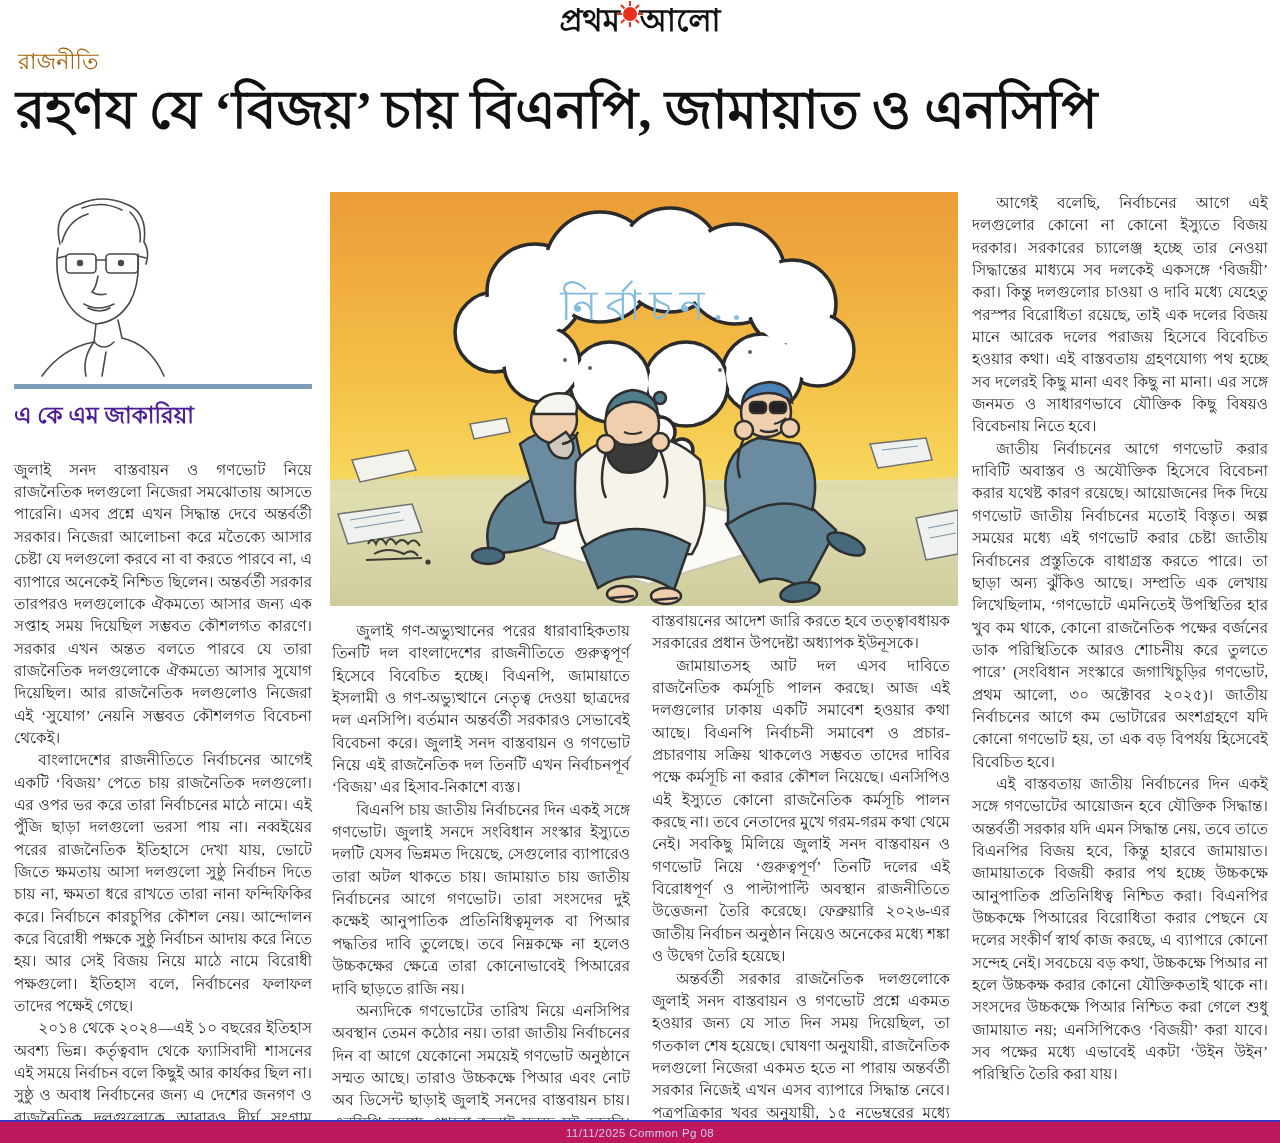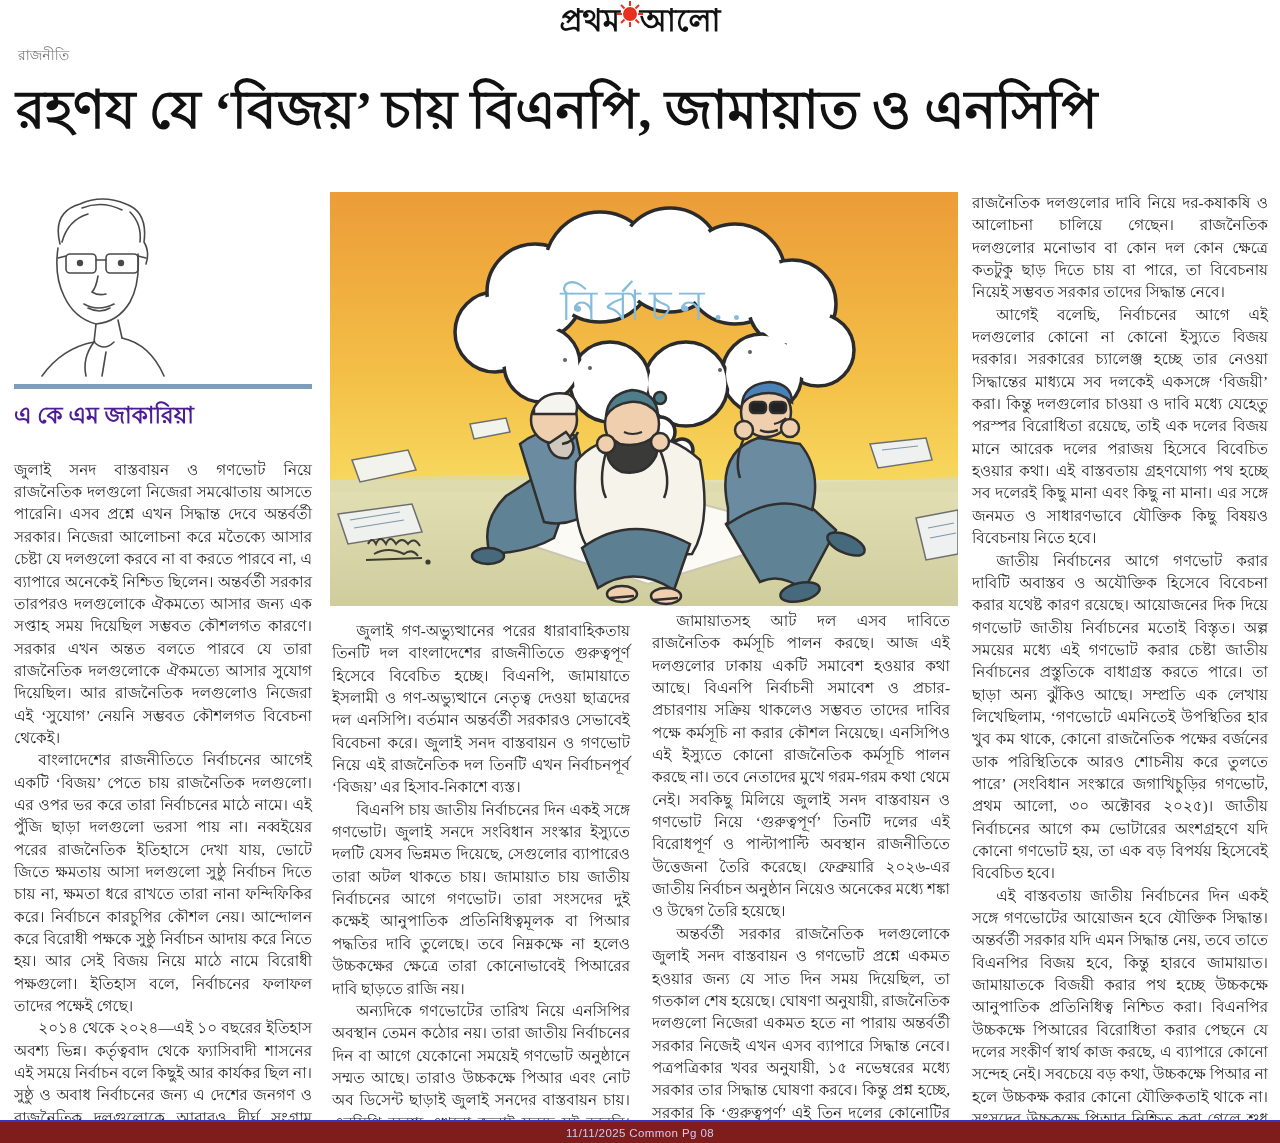--- a/index.html
+++ b/index.html
@@ -7,40 +7,40 @@
   #page {
     position:relative; width:1280px; height:1143px; background:#ffffff;
     font-family:"Liberation Serif", serif; color:#1d1d1d; overflow:hidden;
     margin:0 auto;
   }
   
   .masthead { position:absolute; top:2px; left:0; width:100%; display:flex; justify-content:center; align-items:flex-start; }
   .logo { display:flex; align-items:flex-start; font-weight:bold; font-size:31px; color:#111; letter-spacing:0; line-height:38px;justify-content:space-between; }
   .logo .sun { width:26px; height:26px; margin:0 -3px; position:relative; top:-1px; }
   
-  .section-label { position:absolute; left:18px; top:44px; font-size:14px; color:#737373; font-family:Liberation Mono, monospace; }
+  .section-label { position:absolute; left:18px; top:44px; font-size:22px; color:#a16207; font-family:Liberation Mono, monospace; }
   .headline { position:absolute; left:16px; top:80px; width:1250px; font-size:53px; line-height:1.15; color:#111; font-weight:600; letter-spacing:0; }
   
   .col { position:absolute; font-size:15.2px; line-height:1.47; text-align:justify; color:#242424; }
   .col p { text-indent:1.6em; }
   .col p.noindent { text-indent:0; }
   #col1 { left:14px;  top:192px; width:298px; }
   #col2 { left:332px; top:620px; width:298px; }
   #col3 { left:652px; top:610px; width:298px; }
   #col4 { left:972px; top:192px; width:296px; }
   
   .portrait { margin-left:8px; display:block; }
   .author-divider { width:100%; height:5px; background:#7d9db9; margin-top:6px; }
   .author-name { font-size:23px; font-weight:bold; color:#4c1d95; margin:10px 0 26px 0; text-align:left; }
   
   .cartoon { position:absolute; left:330px; top:192px; width:748px; height:414px; }
   .cartoon svg { display:block; }
   
   .footer-bar {
-    position:absolute; left:0; bottom:0; width:100%; height:23px; background:#7f1d1d;
+    position:absolute; left:0; bottom:0; width:100%; height:23px; background:#be185d;
     border-top:2px solid #3a34c0;
     display:flex; align-items:center; justify-content:center;
     font-family:"Liberation Sans", sans-serif; font-size:11.5px; color:#c9cdf4; letter-spacing:.4px;
   }
 </style>
 </head>
 <body>
 
 <div id="page">
 
@@ -222,27 +222,27 @@
     </svg>
   </div>
 
   <div class="col" id="col2">
     <p>জুলাই গণ-অভ্যুত্থানের পরের ধারাবাহিকতায় তিনটি দল বাংলাদেশের রাজনীতিতে গুরুত্বপূর্ণ হিসেবে বিবেচিত হচ্ছে। বিএনপি, জামায়াতে ইসলামী ও গণ-অভ্যুত্থানে নেতৃত্ব দেওয়া ছাত্রদের দল এনসিপি। বর্তমান অন্তর্বর্তী সরকারও সেভাবেই বিবেচনা করে। জুলাই সনদ বাস্তবায়ন ও গণভোট নিয়ে এই রাজনৈতিক দল তিনটি এখন নির্বাচনপূর্ব ‘বিজয়’ এর হিসাব-নিকাশে ব্যস্ত।</p>
     <p>বিএনপি চায় জাতীয় নির্বাচনের দিন একই সঙ্গে গণভোট। জুলাই সনদে সংবিধান সংস্কার ইস্যুতে দলটি যেসব ভিন্নমত দিয়েছে, সেগুলোর ব্যাপারেও তারা অটল থাকতে চায়। জামায়াত চায় জাতীয় নির্বাচনের আগে গণভোট। তারা সংসদের দুই কক্ষেই আনুপাতিক প্রতিনিধিত্বমূলক বা পিআর পদ্ধতির দাবি তুলেছে। তবে নিম্নকক্ষে না হলেও উচ্চকক্ষের ক্ষেত্রে তারা কোনোভাবেই পিআরের দাবি ছাড়তে রাজি নয়।</p>
     <p>অন্যদিকে গণভোটের তারিখ নিয়ে এনসিপির অবস্থান তেমন কঠোর নয়। তারা জাতীয় নির্বাচনের দিন বা আগে যেকোনো সময়েই গণভোট অনুষ্ঠানে সম্মত আছে। তারাও উচ্চকক্ষে পিআর এবং নোট অব ডিসেন্ট ছাড়াই জুলাই সনদের বাস্তবায়ন চায়। এনসিপি অবশ্য এখনো জুলাই সনদে সই করেনি। তবে দলটির জোরালো দাবি হচ্ছে, সংবিধান সংস্কার-সংক্রান্ত জুলাই সনদ</p>
   </div>
 
   <div class="col" id="col3">
+    <p class="noindent">বাস্তবায়নের আদেশ জারি করতে হবে তত্ত্বাবধায়ক সরকারের প্রধান উপদেষ্টা অধ্যাপক ইউনূসকে।</p>
     <p>জামায়াতসহ আট দল এসব দাবিতে রাজনৈতিক কর্মসূচি পালন করছে। আজ এই দলগুলোর ঢাকায় একটি সমাবেশ হওয়ার কথা আছে। বিএনপি নির্বাচনী সমাবেশ ও প্রচার-প্রচারণায় সক্রিয় থাকলেও সম্ভবত তাদের দাবির পক্ষে কর্মসূচি না করার কৌশল নিয়েছে। এনসিপিও এই ইস্যুতে কোনো রাজনৈতিক কর্মসূচি পালন করছে না। তবে নেতাদের মুখে গরম-গরম কথা থেমে নেই। সবকিছু মিলিয়ে জুলাই সনদ বাস্তবায়ন ও গণভোট নিয়ে ‘গুরুত্বপূর্ণ’ তিনটি দলের এই বিরোধপূর্ণ ও পাল্টাপাল্টি অবস্থান রাজনীতিতে উত্তেজনা তৈরি করেছে। ফেব্রুয়ারি ২০২৬-এর জাতীয় নির্বাচন অনুষ্ঠান নিয়েও অনেকের মধ্যে শঙ্কা ও উদ্বেগ তৈরি হয়েছে।</p>
     <p>অন্তর্বর্তী সরকার রাজনৈতিক দলগুলোকে জুলাই সনদ বাস্তবায়ন ও গণভোট প্রশ্নে একমত হওয়ার জন্য যে সাত দিন সময় দিয়েছিল, তা গতকাল শেষ হয়েছে। ঘোষণা অনুযায়ী, রাজনৈতিক দলগুলো নিজেরা একমত হতে না পারায় অন্তর্বর্তী সরকার নিজেই এখন এসব ব্যাপারে সিদ্ধান্ত নেবে। পত্রপত্রিকার খবর অনুযায়ী, ১৫ নভেম্বরের মধ্যে সরকার তার সিদ্ধান্ত ঘোষণা করবে। কিন্তু প্রশ্ন হচ্ছে, সরকার কি ‘গুরুত্বপূর্ণ’ এই তিন দলের কোনোটির দাবি একেবারে উপেক্ষা করে কোনো সিদ্ধান্তে আসতে পারবে?</p>
 
   </div>
 
   <div class="col" id="col4">
-    <p class="noindent">রাজনৈতিক দলগুলোর দাবি নিয়ে দর-কষাকষি ও আলোচনা চালিয়ে গেছেন। রাজনৈতিক দলগুলোর মনোভাব বা কোন দল কোন ক্ষেত্রে কতটুকু ছাড় দিতে চায় বা পারে, তা বিবেচনায় নিয়েই সম্ভবত সরকার তাদের সিদ্ধান্ত নেবে।</p>
     <p>আগেই বলেছি, নির্বাচনের আগে এই দলগুলোর কোনো না কোনো ইস্যুতে বিজয় দরকার। সরকারের চ্যালেঞ্জ হচ্ছে তার নেওয়া সিদ্ধান্তের মাধ্যমে সব দলকেই একসঙ্গে ‘বিজয়ী’ করা। কিন্তু দলগুলোর চাওয়া ও দাবি মধ্যে যেহেতু পরস্পর বিরোধিতা রয়েছে, তাই এক দলের বিজয় মানে আরেক দলের পরাজয় হিসেবে বিবেচিত হওয়ার কথা। এই বাস্তবতায় গ্রহণযোগ্য পথ হচ্ছে সব দলেরই কিছু মানা এবং কিছু না মানা। এর সঙ্গে জনমত ও সাধারণভাবে যৌক্তিক কিছু বিষয়ও বিবেচনায় নিতে হবে।</p>
     <p>জাতীয় নির্বাচনের আগে গণভোট করার দাবিটি অবাস্তব ও অযৌক্তিক হিসেবে বিবেচনা করার যথেষ্ট কারণ রয়েছে। আয়োজনের দিক দিয়ে গণভোট জাতীয় নির্বাচনের মতোই বিস্তৃত। অল্প সময়ের মধ্যে এই গণভোট করার চেষ্টা জাতীয় নির্বাচনের প্রস্তুতিকে বাধাগ্রস্ত করতে পারে। তা ছাড়া অন্য ঝুঁকিও আছে। সম্প্রতি এক লেখায় লিখেছিলাম, ‘গণভোটে এমনিতেই উপস্থিতির হার খুব কম থাকে, কোনো রাজনৈতিক পক্ষের বর্জনের ডাক পরিস্থিতিকে আরও শোচনীয় করে তুলতে পারে’ (সংবিধান সংস্কারে জগাখিচুড়ির গণভোট, প্রথম আলো, ৩০ অক্টোবর ২০২৫)। জাতীয় নির্বাচনের আগে কম ভোটারের অংশগ্রহণে যদি কোনো গণভোট হয়, তা এক বড় বিপর্যয় হিসেবেই বিবেচিত হবে।</p>
     <p>এই বাস্তবতায় জাতীয় নির্বাচনের দিন একই সঙ্গে গণভোটের আয়োজন হবে যৌক্তিক সিদ্ধান্ত। অন্তর্বর্তী সরকার যদি এমন সিদ্ধান্ত নেয়, তবে তাতে বিএনপির বিজয় হবে, কিন্তু হারবে জামায়াত। জামায়াতকে বিজয়ী করার পথ হচ্ছে উচ্চকক্ষে আনুপাতিক প্রতিনিধিত্ব নিশ্চিত করা। বিএনপির উচ্চকক্ষে পিআরের বিরোধিতা করার পেছনে যে দলের সংকীর্ণ স্বার্থ কাজ করছে, এ ব্যাপারে কোনো সন্দেহ নেই। সবচেয়ে বড় কথা, উচ্চকক্ষে পিআর না হলে উচ্চকক্ষ করার কোনো যৌক্তিকতাই থাকে না। সংসদের উচ্চকক্ষে পিআর নিশ্চিত করা গেলে শুধু জামায়াত নয়; এনসিপিকেও ‘বিজয়ী’ করা যাবে। সব পক্ষের মধ্যে এভাবেই একটা ‘উইন উইন’ পরিস্থিতি তৈরি করা যায়।</p>
 
   </div>
 
   <div class="footer-bar">
     <span>11/11/2025 Common Pg 08</span>
   </div>
 

